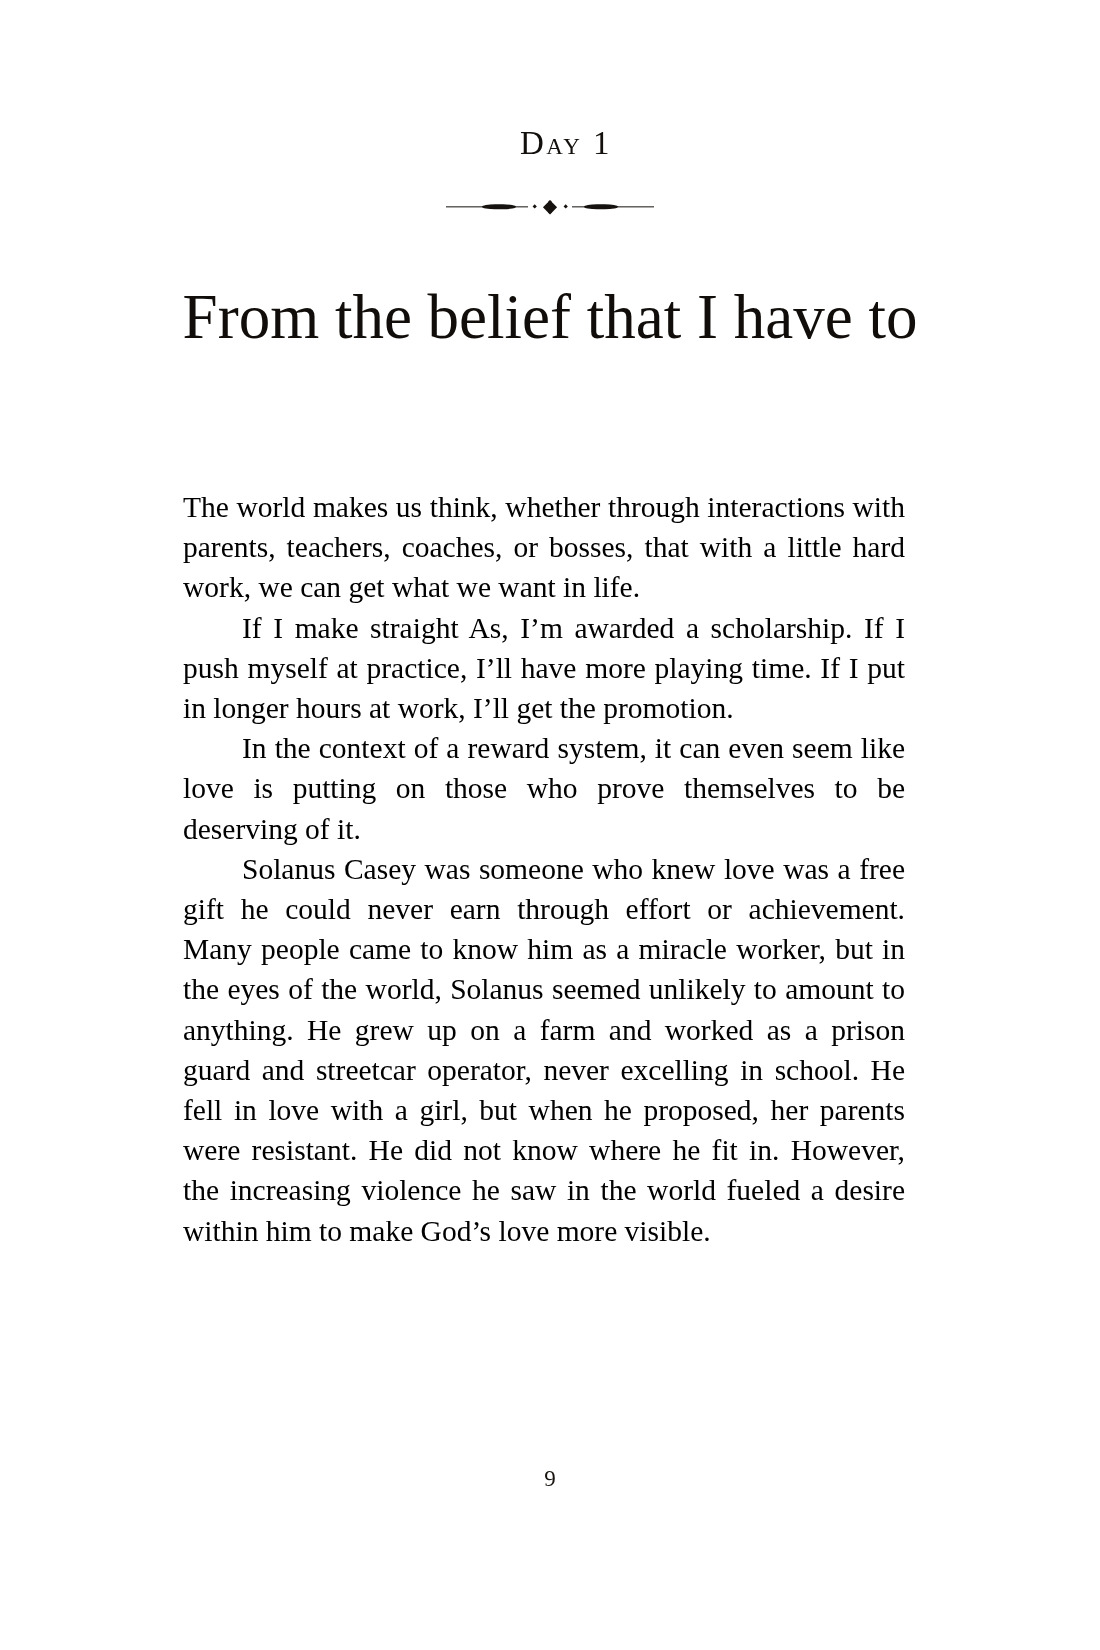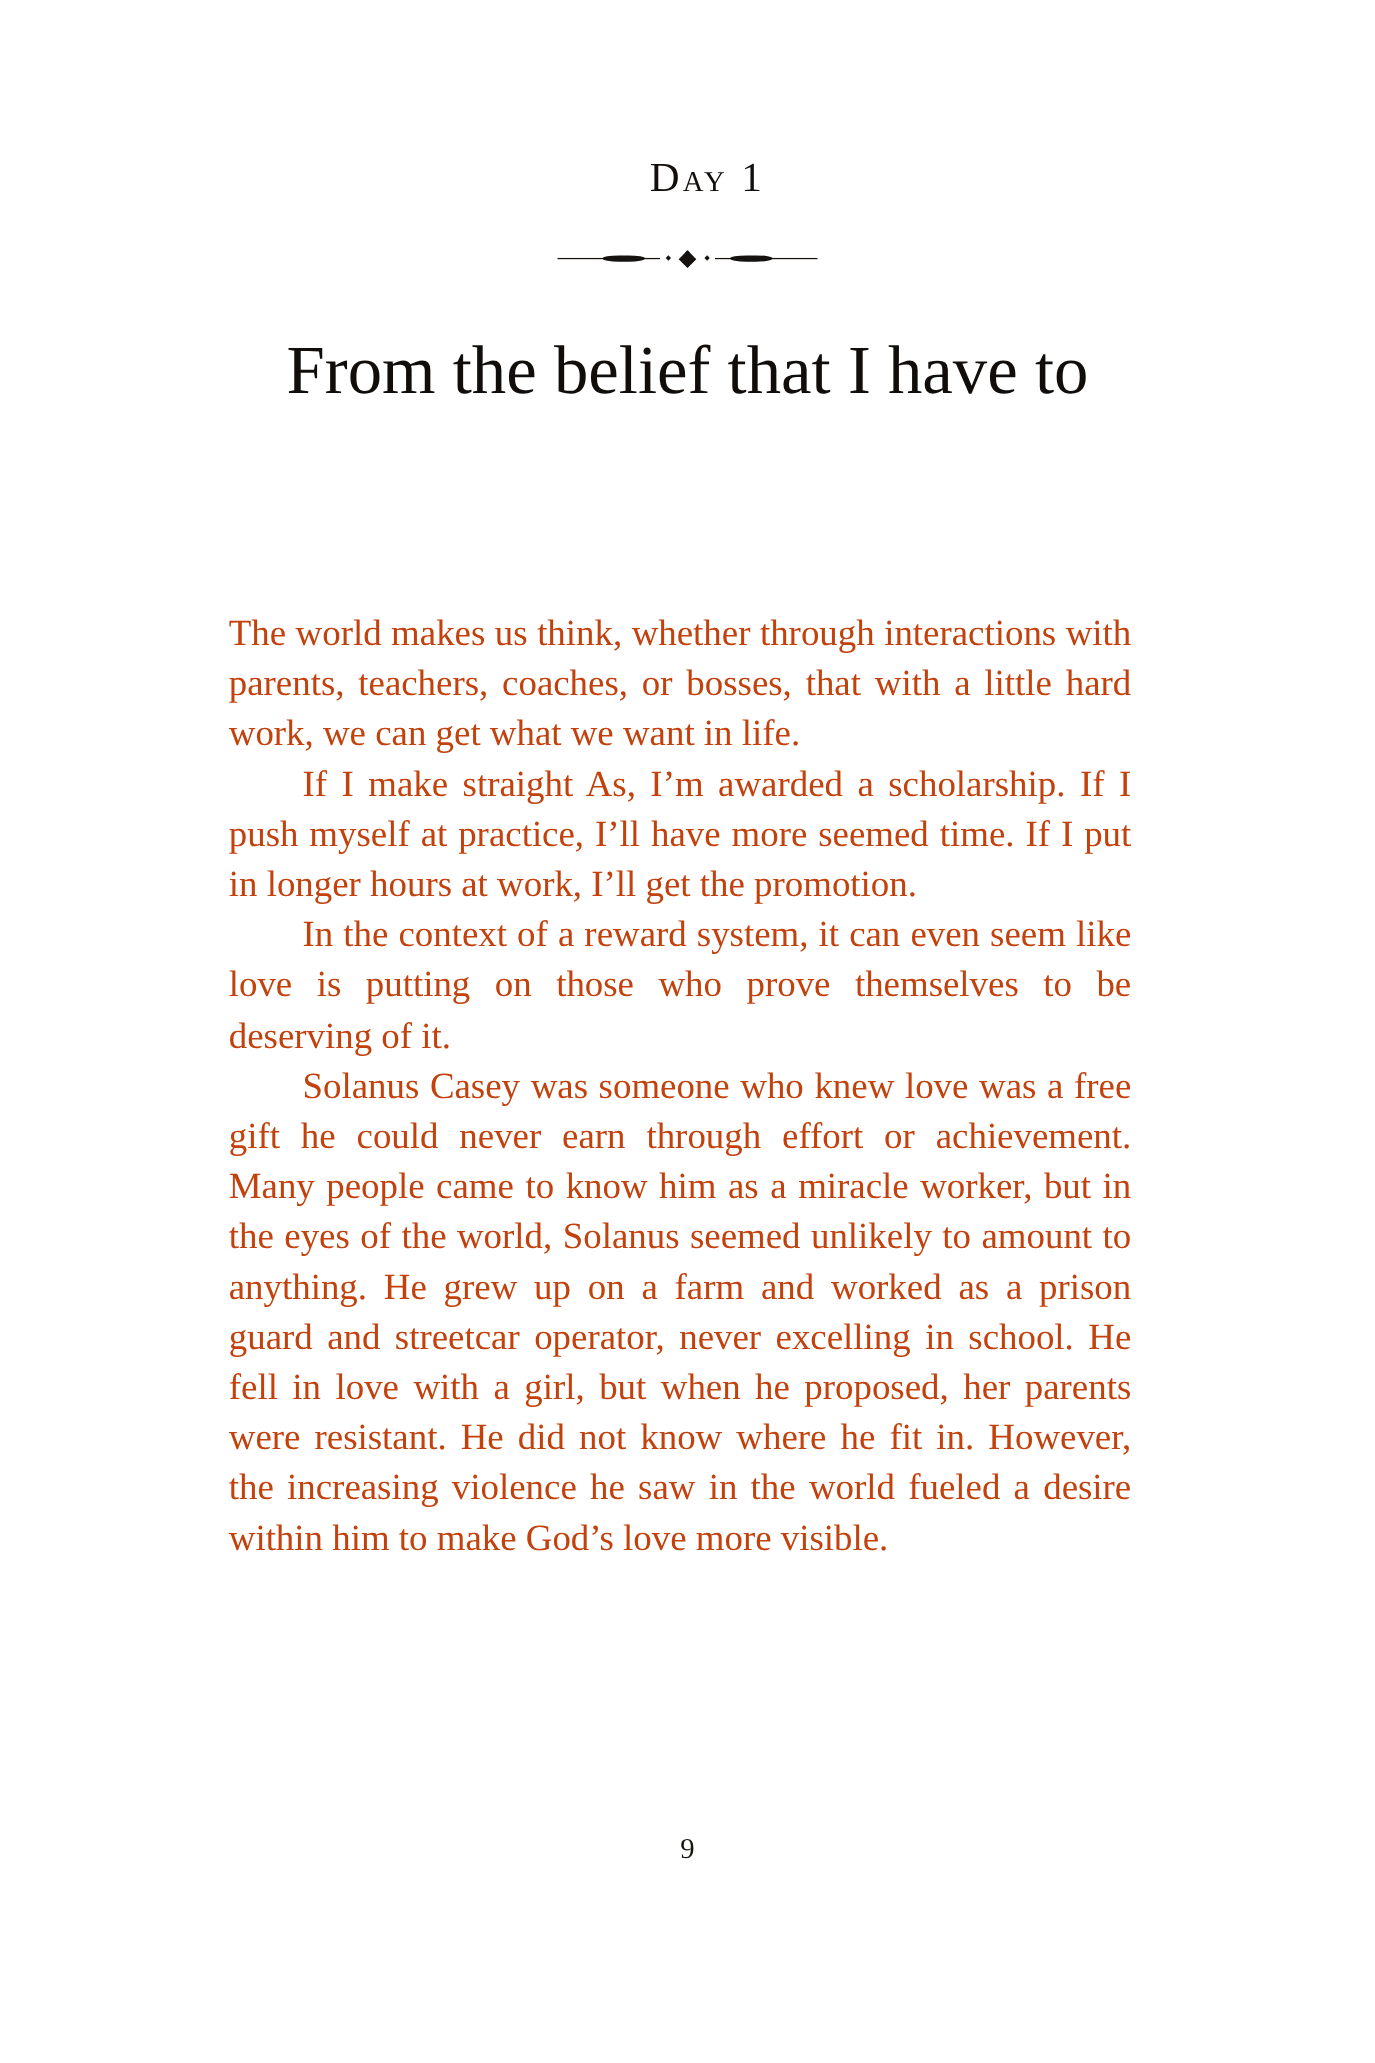--- a/index.html
+++ b/index.html
@@ -106,44 +106,44 @@
     width: 4px;
     height: 13px;
     background: #15120f;
     transform: translate(-50%, -50%);
     border-radius: 40%;
   }
 
   
   .title {
     position: absolute;
-    top: 228px;
+    top: 244px;
     left: 120px;
     width: 860px;
     text-align: center;
     font-family: "Liberation Serif", "DejaVu Serif", serif;
-    font-size: 55px;
+    font-size: 63px;
     line-height: 62px;
     font-weight: 400;
     color: #100d0a;
   }
   .title .tline { display: block; white-space: nowrap; }
 
   
   .body-text {
     position: absolute;
     top: 487px;
     left: 183px;
     width: 722px;
     font-family: "Liberation Serif", "DejaVu Serif", serif;
     font-size: 29.5px;
     line-height: 40.2px;
     text-align: justify;
     text-justify: inter-word;
-    color: #c2410c;
+    color: #000000;
   }
   .body-text p {
     margin: 0;
     text-indent: 0;
   }
   .body-text p + p {
     text-indent: 2.0em;
   }
 
   
@@ -172,20 +172,20 @@
     <span class="orn-dot"></span>
     <span class="orn-rule right"></span>
   </div>
 
   <h1 class="title">
     <span class="tline">From the belief that I have to</span>
   </h1>
 
   <div class="body-text">
     <p>The world makes us think, whether through interactions with parents, teachers, coaches, or bosses, that with a little hard work, we can get what we want in life.</p>
-    <p>If I make straight As, I’m awarded a scholarship. If I push myself at practice, I’ll have more seemed time. If I put in longer hours at work, I’ll get the promotion.</p>
+    <p>If I make straight As, I’m awarded a scholarship. If I push myself at practice, I’ll have more playing time. If I put in longer hours at work, I’ll get the promotion.</p>
     <p>In the context of a reward system, it can even seem like love is putting on those who prove themselves to be deserving of it.</p>
     <p>Solanus Casey was someone who knew love was a free gift he could never earn through effort or achievement. Many people came to know him as a miracle worker, but in the eyes of the world, Solanus seemed unlikely to amount to anything. He grew up on a farm and worked as a prison guard and streetcar operator, never excelling in school. He fell in love with a girl, but when he proposed, her parents were resistant. He did not know where he fit in. However, the increasing violence he saw in the world fueled a desire within him to make God’s love more visible.</p>
   </div>
 
   <div class="folio">9</div>
 
 </div>
 
 </body></html>

